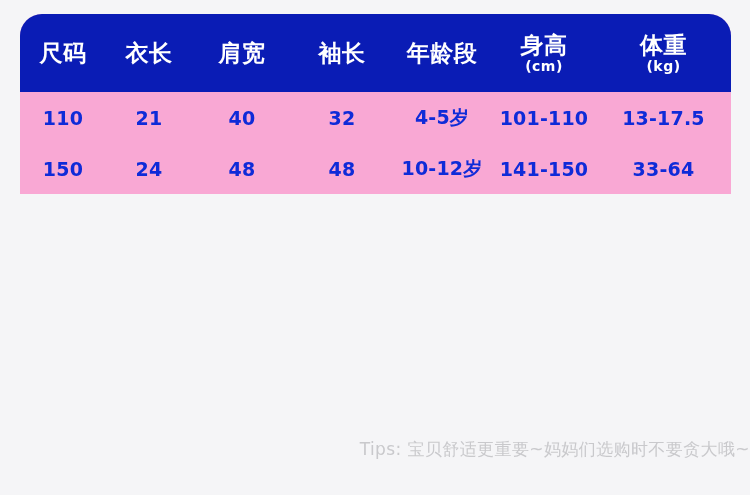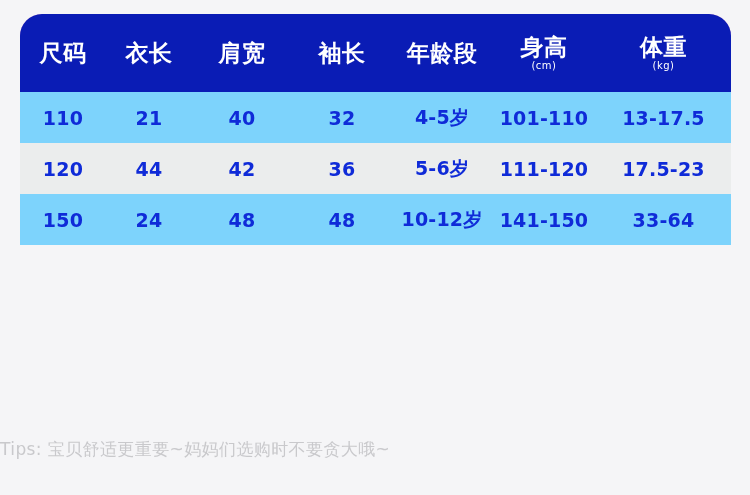--- a/index.html
+++ b/index.html
@@ -56,54 +56,54 @@
     flex-direction: column;
     align-items: center;
     justify-content: center;
     line-height: 1.05;
   }
   .head-main {
     font-size: 23px;
     font-weight: bold;
   }
   .head-unit {
-    font-size: 10px;
-    font-weight: normal;
+    font-size: 14px;
+    font-weight: bold;
     margin-top: 2px;
   }
 
   .size-table tbody td {
     text-align: center;
     vertical-align: middle;
     height: 51px;
     font-size: 19px;
     font-weight: bold;
     color: #0f2bd8;
     padding: 0;
     letter-spacing: 0.2px;
   }
-  .size-table tbody tr.row-odd td { background: #7dd3fc; }
+  .size-table tbody tr.row-odd td { background: #f9a8d4; }
   .size-table tbody tr.row-even td { background: #ebeded; }
 
   
   .col-size   { width: 86px; }
   .col-len    { width: 86px; }
   .col-shldr  { width: 100px; }
   .col-sleeve { width: 100px; }
   .col-age    { width: 100px; }
   .col-height { width: 104px; }
   .col-weight { width: 135px; }
 
   
   .tips {
     position: absolute;
     left: 0;
     top: 438px;
     width: 750px;
-    text-align: left;
+    text-align: right;
     font-size: 17px;
     color: #c9c9cc;
     letter-spacing: 0.4px;
     white-space: nowrap;
   }
   .tips .tips-label {
     font-weight: normal;
   }
 </style>
 </head>
@@ -165,29 +165,20 @@
     <tbody>
       <tr class="row-odd">
         <td>110</td>
         <td>21</td>
         <td>40</td>
         <td>32</td>
         <td>4-5岁</td>
         <td>101-110</td>
         <td>13-17.5</td>
       </tr>
-      <tr class="row-even">
-        <td>120</td>
-        <td>44</td>
-        <td>42</td>
-        <td>36</td>
-        <td>5-6岁</td>
-        <td>111-120</td>
-        <td>17.5-23</td>
-      </tr>
       <tr class="row-odd">
         <td>150</td>
         <td>24</td>
         <td>48</td>
         <td>48</td>
         <td>10-12岁</td>
         <td>141-150</td>
         <td>33-64</td>
       </tr>
     </tbody>

